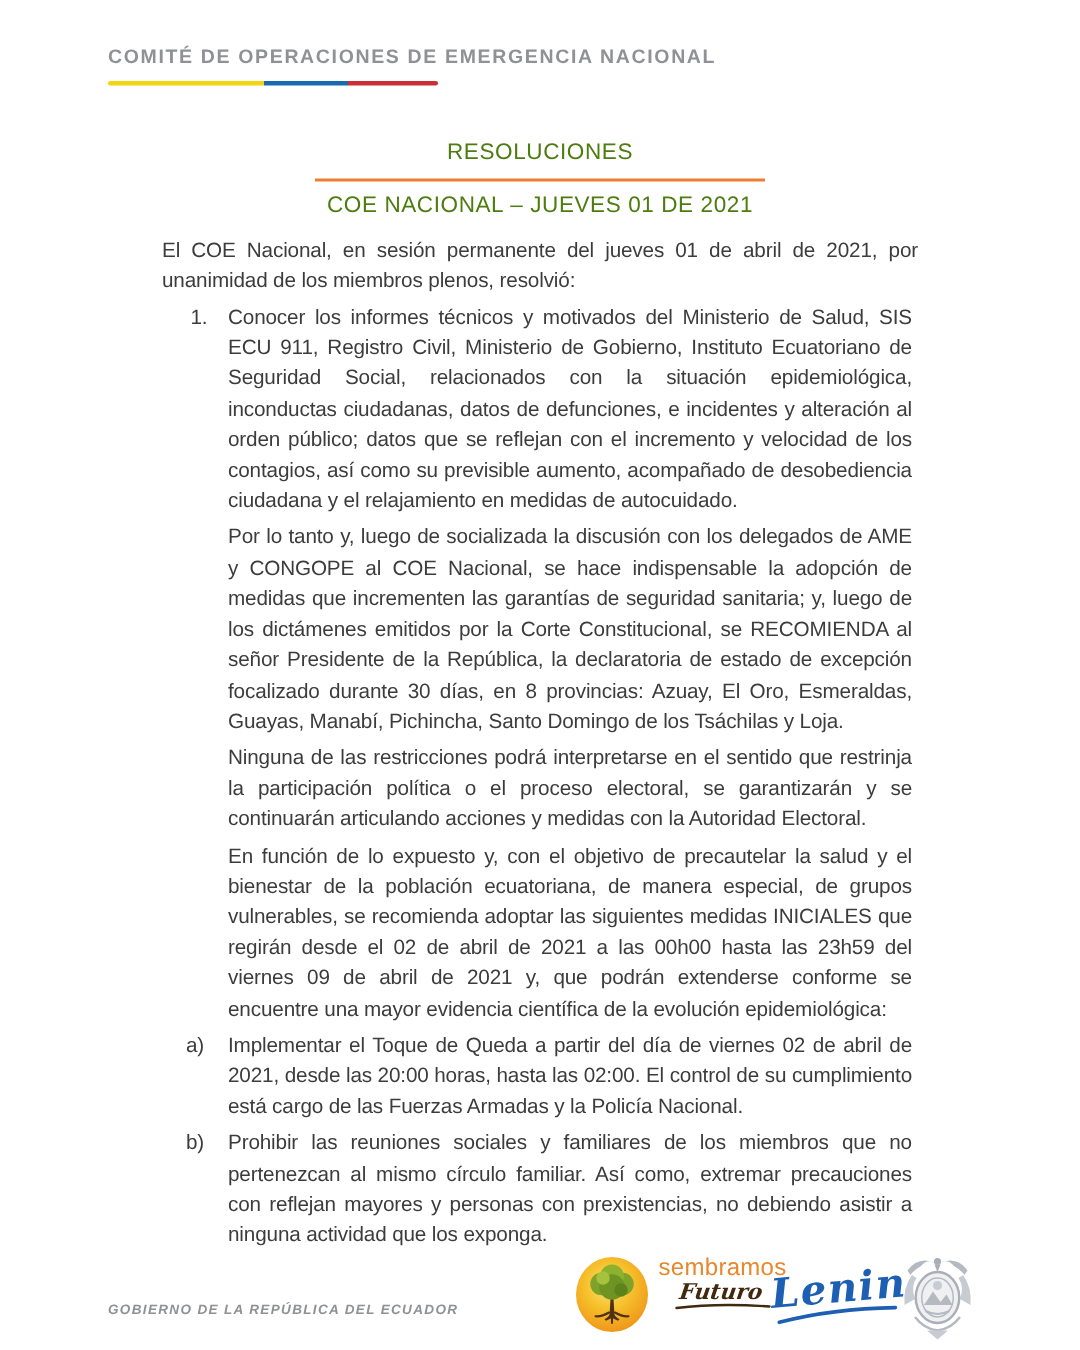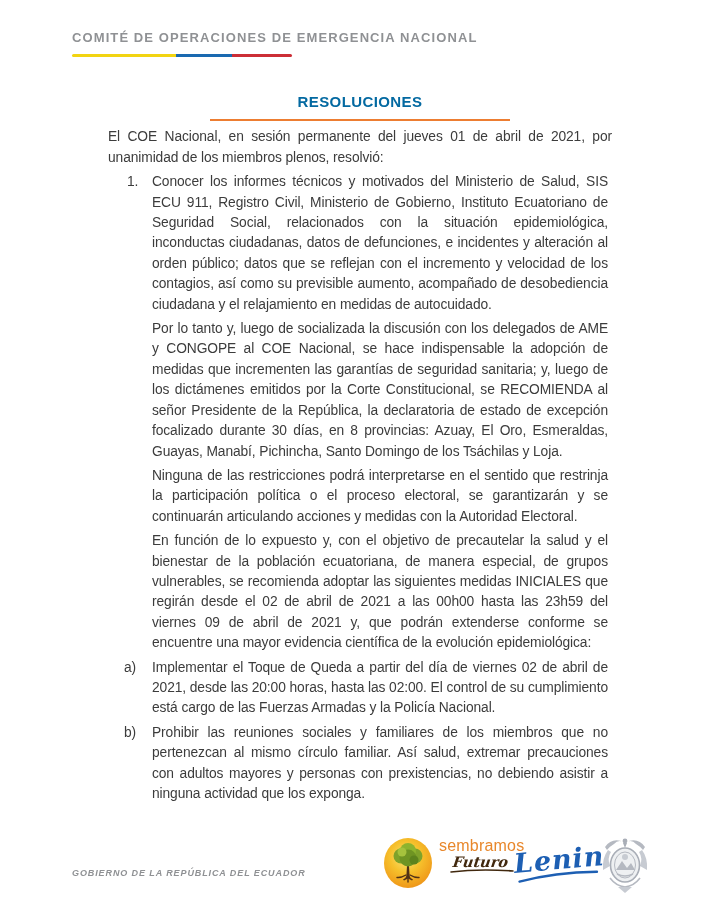--- a/index.html
+++ b/index.html
@@ -35,23 +35,23 @@
     position: absolute;
     left: 108px;
     top: 90px;
     width: 504px;
     font-size: 13.8px;
     line-height: 20.4px;
     letter-spacing: -0.1px;
     text-align: justify;
   }
   h1, h2 {
-    font-weight: bold;
+    font-weight: normal;
     text-align: center;
-    color: #0369a1;
+    color: #4d7c0f;
     font-size: 15px;
     letter-spacing: 0.4px;
   }
   h1 { margin-top: 2px; }
   .hr-orange {
     width: 300px;
     height: 2px;
     background: #ed7d31;
     margin: 7px auto 6px auto;
   }
@@ -127,41 +127,42 @@
     <div class="flag-line">
       <span class="fy"></span>
       <span class="fb"></span>
       <span class="fr"></span>
     </div>
   </header>
 
   <main class="content">
     <h1>RESOLUCIONES</h1>
     <div class="hr-orange"></div>
+    <h2>COE NACIONAL – JUEVES 01 DE 2021</h2>
 
     <p class="intro">El COE Nacional, en sesión permanente del jueves 01 de abril de 2021, por unanimidad de los miembros plenos, resolvió:</p>
 
     <div class="li">
       <span class="marker">1.</span>
       <div>
         <p>Conocer los informes técnicos y motivados del Ministerio de Salud, SIS ECU 911, Registro Civil, Ministerio de Gobierno, Instituto Ecuatoriano de Seguridad Social, relacionados con la situación epidemiológica, inconductas ciudadanas, datos de defunciones, e incidentes y alteración al orden público; datos que se reflejan con el incremento y velocidad de los contagios, así como su previsible aumento, acompañado de desobediencia ciudadana y el relajamiento en medidas de autocuidado.</p>
         <p>Por lo tanto y, luego de socializada la discusión con los delegados de AME y CONGOPE al COE Nacional, se hace indispensable la adopción de medidas que incrementen las garantías de seguridad sanitaria; y, luego de los dictámenes emitidos por la Corte Constitucional, se RECOMIENDA al señor Presidente de la República, la declaratoria de estado de excepción focalizado durante 30 días, en 8 provincias: Azuay, El Oro, Esmeraldas, Guayas, Manabí, Pichincha, Santo Domingo de los Tsáchilas y Loja.</p>
         <p>Ninguna de las restricciones podrá interpretarse en el sentido que restrinja la participación política o el proceso electoral, se garantizarán y se continuarán articulando acciones y medidas con la Autoridad Electoral.</p>
         <p><span>En función de lo expuesto y, con el objetivo de precautelar la salud y el bienestar de la población ecuatoriana, de manera especial, de grupos vulnerables, se recomienda adoptar las siguientes medidas </span><strong>INICIALES</strong><span> que regirán desde el 02 de abril de 2021 a las 00h00 hasta las 23h59 del viernes 09 de abril de 2021 y, que podrán extenderse conforme se encuentre una mayor evidencia científica de la evolución epidemiológica:</span></p>
       </div>
     </div>
 
     <div class="li alpha">
       <span class="marker">a)</span>
       <p>Implementar el Toque de Queda a partir del día de viernes 02 de abril de 2021, desde las 20:00 horas, hasta las 02:00. El control de su cumplimiento está cargo de las Fuerzas Armadas y la Policía Nacional.</p>
     </div>
 
     <div class="li alpha">
       <span class="marker">b)</span>
-      <p>Prohibir las reuniones sociales y familiares de los miembros que no pertenezcan al mismo círculo familiar. Así salud, extremar precauciones con adultos mayores y personas con prexistencias, no debiendo asistir a ninguna actividad que los exponga.</p>
+      <p>Prohibir las reuniones sociales y familiares de los miembros que no pertenezcan al mismo círculo familiar. Así como, extremar precauciones con reflejan mayores y personas con prexistencias, no debiendo asistir a ninguna actividad que los exponga.</p>
     </div>
   </main>
 
   <footer class="footer">
     <div class="gov-label">GOBIERNO DE LA REPÚBLICA DEL ECUADOR</div>
 
     <div class="sembramos">
       <div class="tree-circle">
         <svg width="40" height="42" viewBox="0 0 40 42" aria-hidden="true">
           <path d="M19 24 L21 24 L21.6 34 Q22 36 25 37.5 L24 38.5 Q21 37 20 36.5 Q19 37 16 38.5 L15 37.5 Q18 36 18.4 34 Z" fill="#4f3117"></path>

